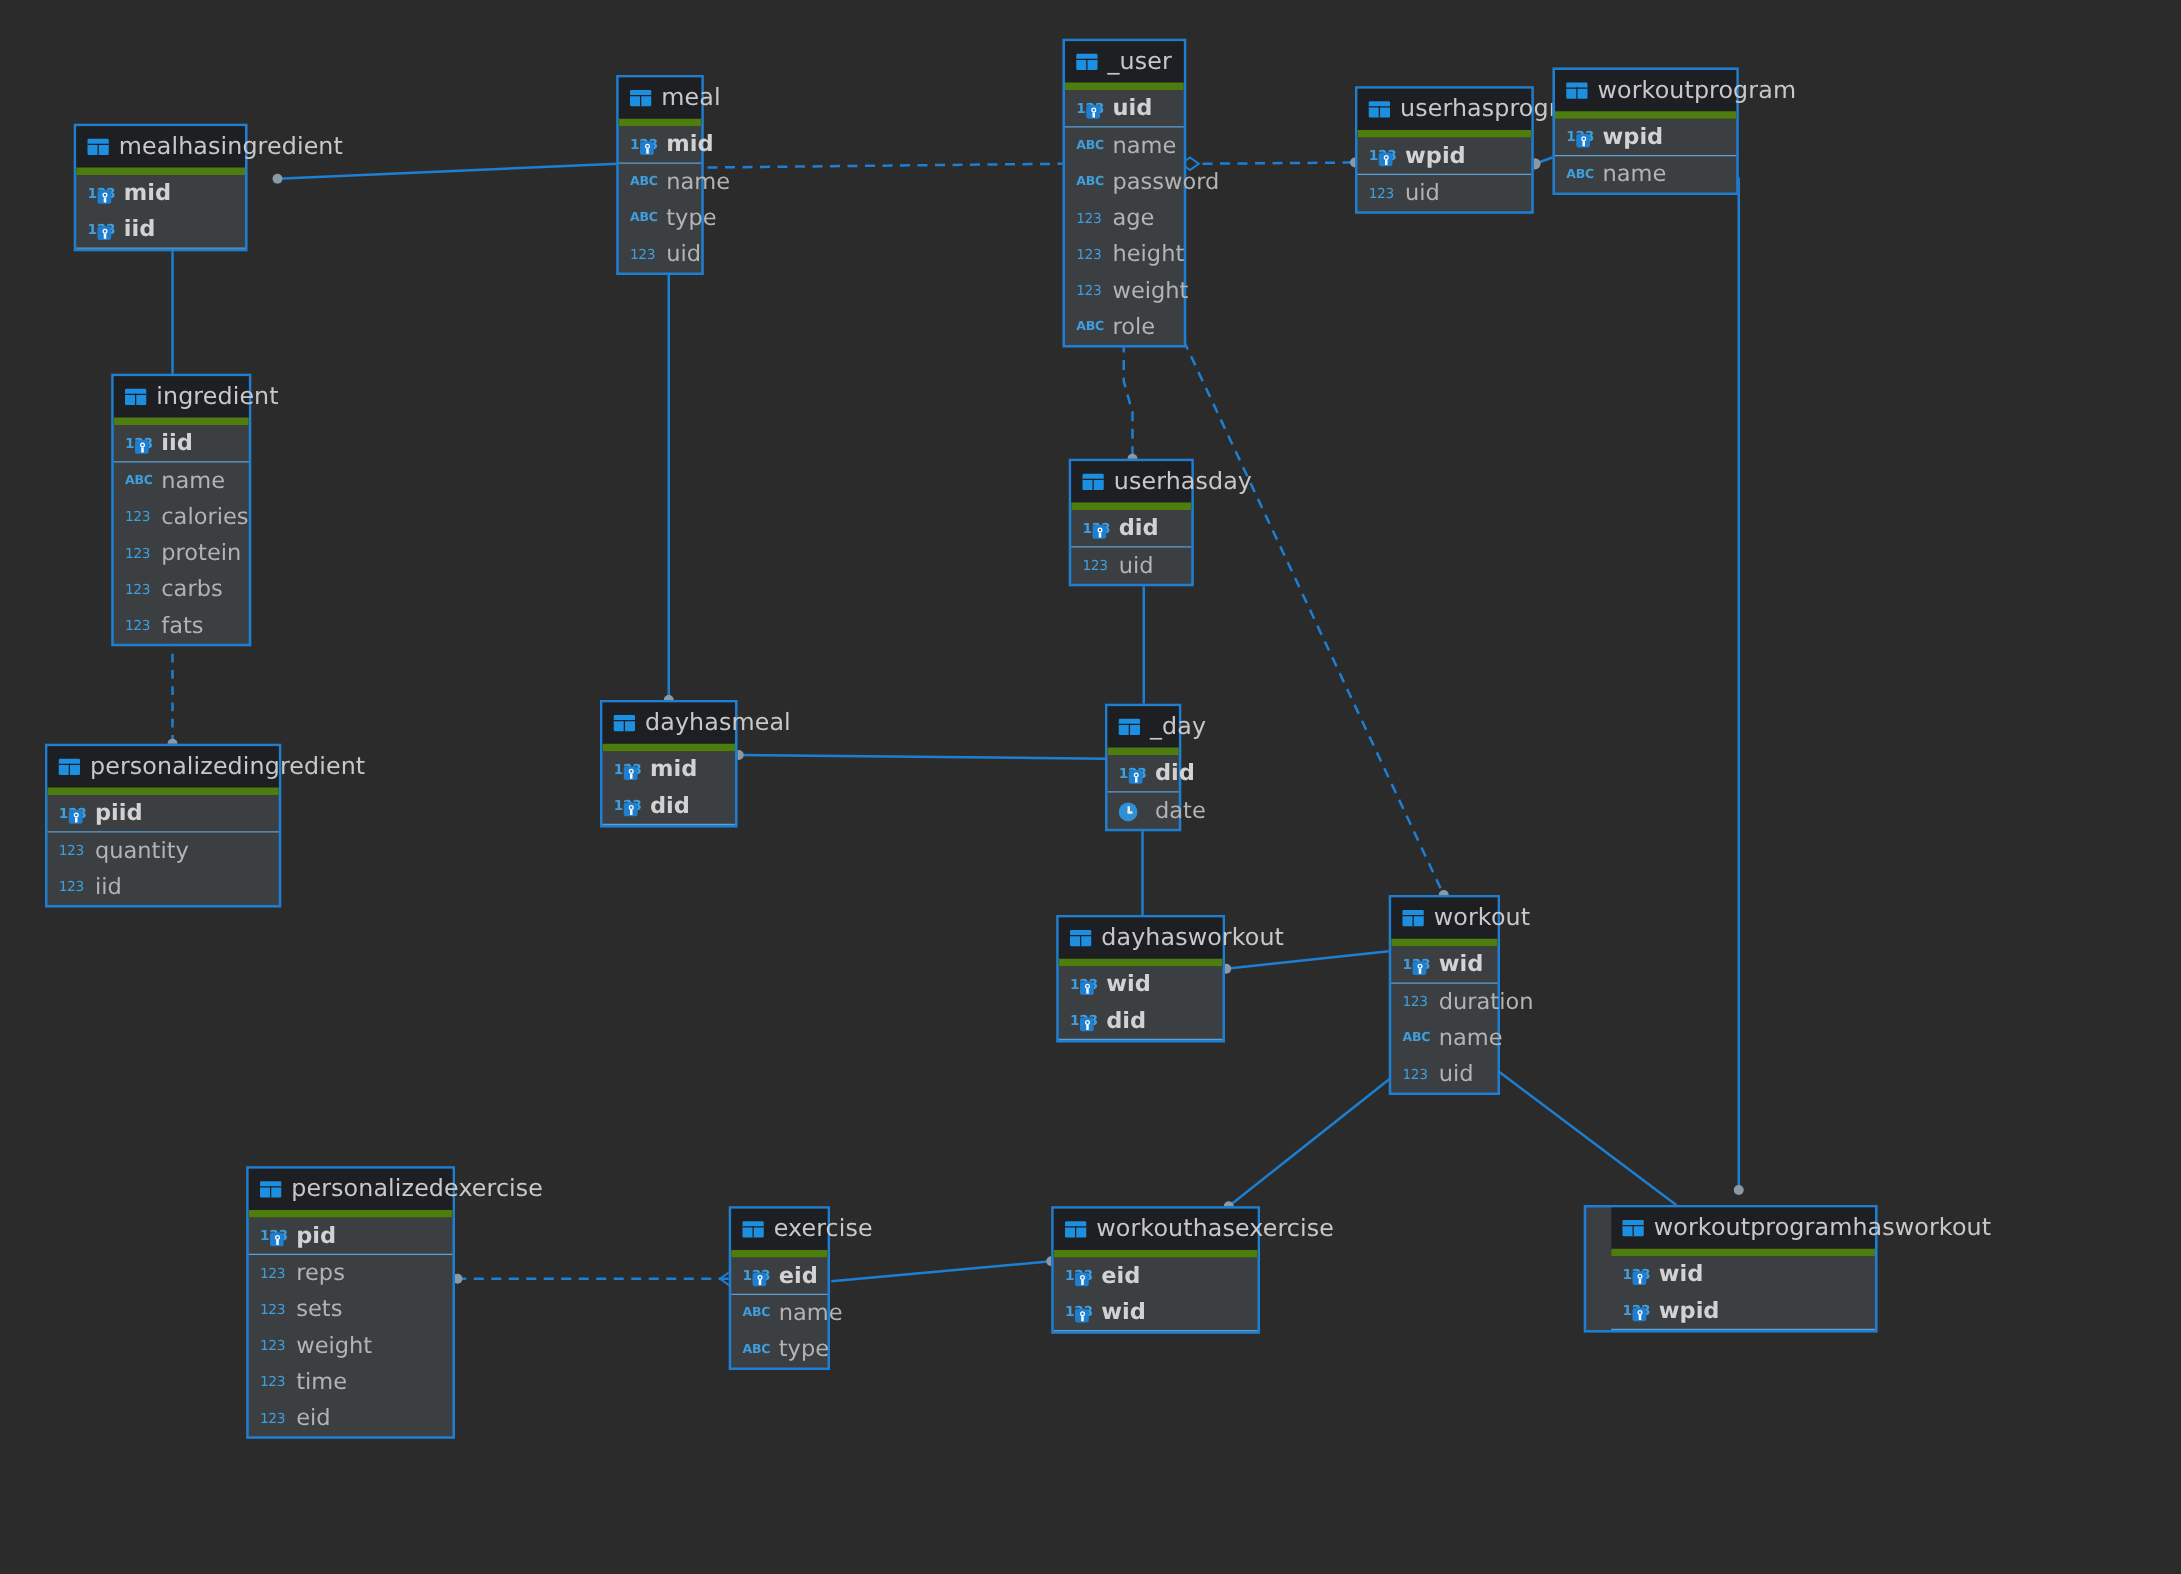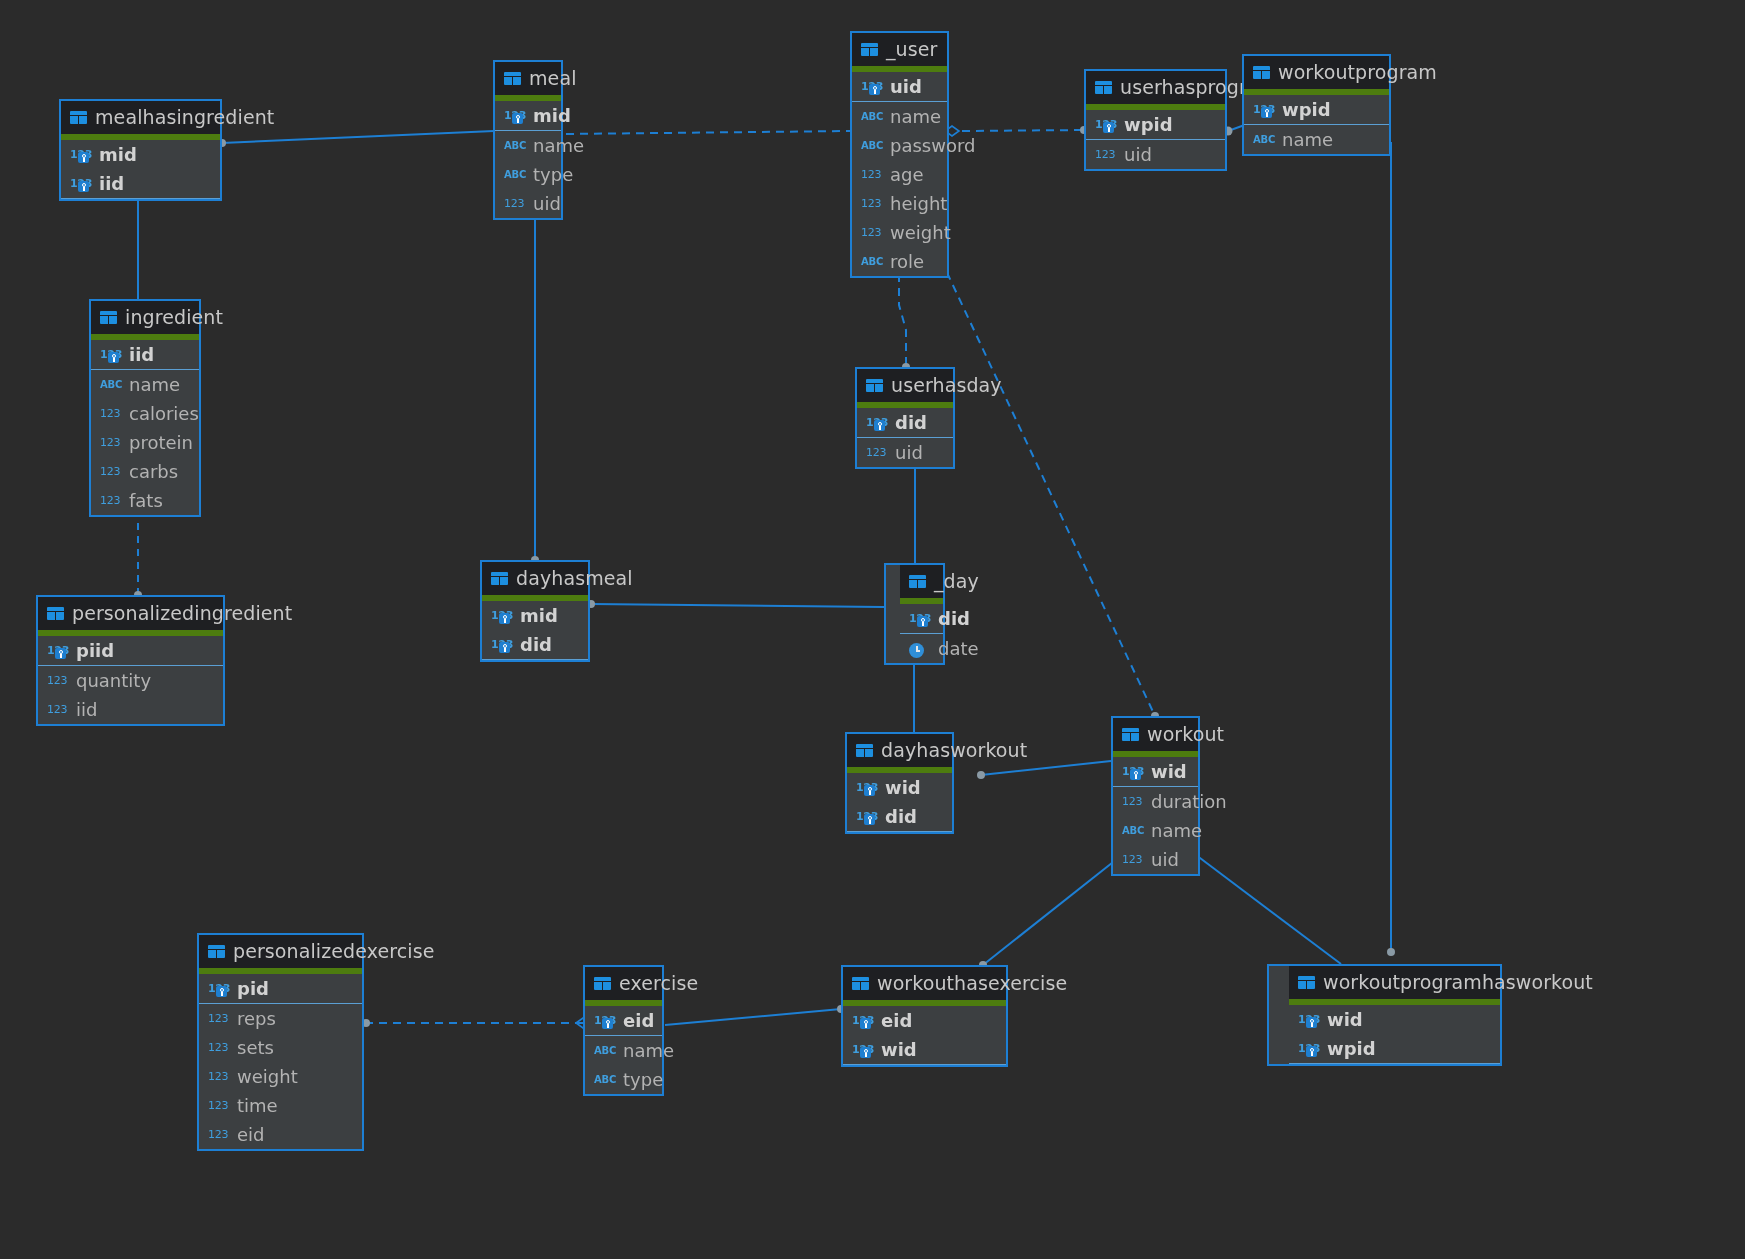--- a/index.html
+++ b/index.html
@@ -131,21 +131,21 @@
     <polygon points="576,1023 583,1018 590,1023 583,1028" fill="none" stroke="#1d7fd4" stroke-width="1.6"></polygon>
     <circle cx="366" cy="1023" r="4" fill="#8a9aa5"></circle>
 
     <path d="M1196,855 L1341,964" stroke="#1d7fd4" stroke-width="2" fill="none"></path>
 
     <path d="M1391,142 L1391,952" stroke="#1d7fd4" stroke-width="2" fill="none"></path>
     <circle cx="1391" cy="952" r="4" fill="#8a9aa5"></circle>
   </svg>
 
   <div id="tables-layer">
-      <div class="tbl" style="left: 59px; top: 99px; width: 163px;">
+      <div class="tbl" style="left: 59px; top: 99px; width: 139px;">
         <div class="hdr">
           <span class="ico ico-table"></span>
           <span class="tname">mealhasingredient</span>
         </div>
         <div class="pkzone">
           <div class="col pk">
             <span class="keywrap">
               <span class="ico ico-num">123</span>
               <span class="keybadge"></span>
             </span>
@@ -408,42 +408,42 @@
           </div>
           <div class="col pk">
             <span class="keywrap">
               <span class="ico ico-num">123</span>
               <span class="keybadge"></span>
             </span>
             <span>did</span>
           </div>
         </div>
       </div>
-      <div class="tbl" style="left: 884px; top: 563px; width: 61px; padding-left: 14px;">
+      <div class="tbl" style="left: 884px; top: 563px; width: 61px;">
         <div class="hdr">
           <span class="ico ico-table"></span>
           <span class="tname">_day</span>
         </div>
         <div class="pkzone">
           <div class="col pk">
             <span class="keywrap">
               <span class="ico ico-num">123</span>
               <span class="keybadge"></span>
             </span>
             <span>did</span>
           </div>
         </div>
         <div>
           <div class="col">
             <span class="keywrap"><span class="ico ico-date"></span></span>
             <span>date</span>
           </div>
         </div>
       </div>
-      <div class="tbl" style="left: 845px; top: 732px; width: 109px;">
+      <div class="tbl" style="left: 845px; top: 732px; width: 135px;">
         <div class="hdr">
           <span class="ico ico-table"></span>
           <span class="tname">dayhasworkout</span>
         </div>
         <div class="pkzone">
           <div class="col pk">
             <span class="keywrap">
               <span class="ico ico-num">123</span>
               <span class="keybadge"></span>
             </span>

